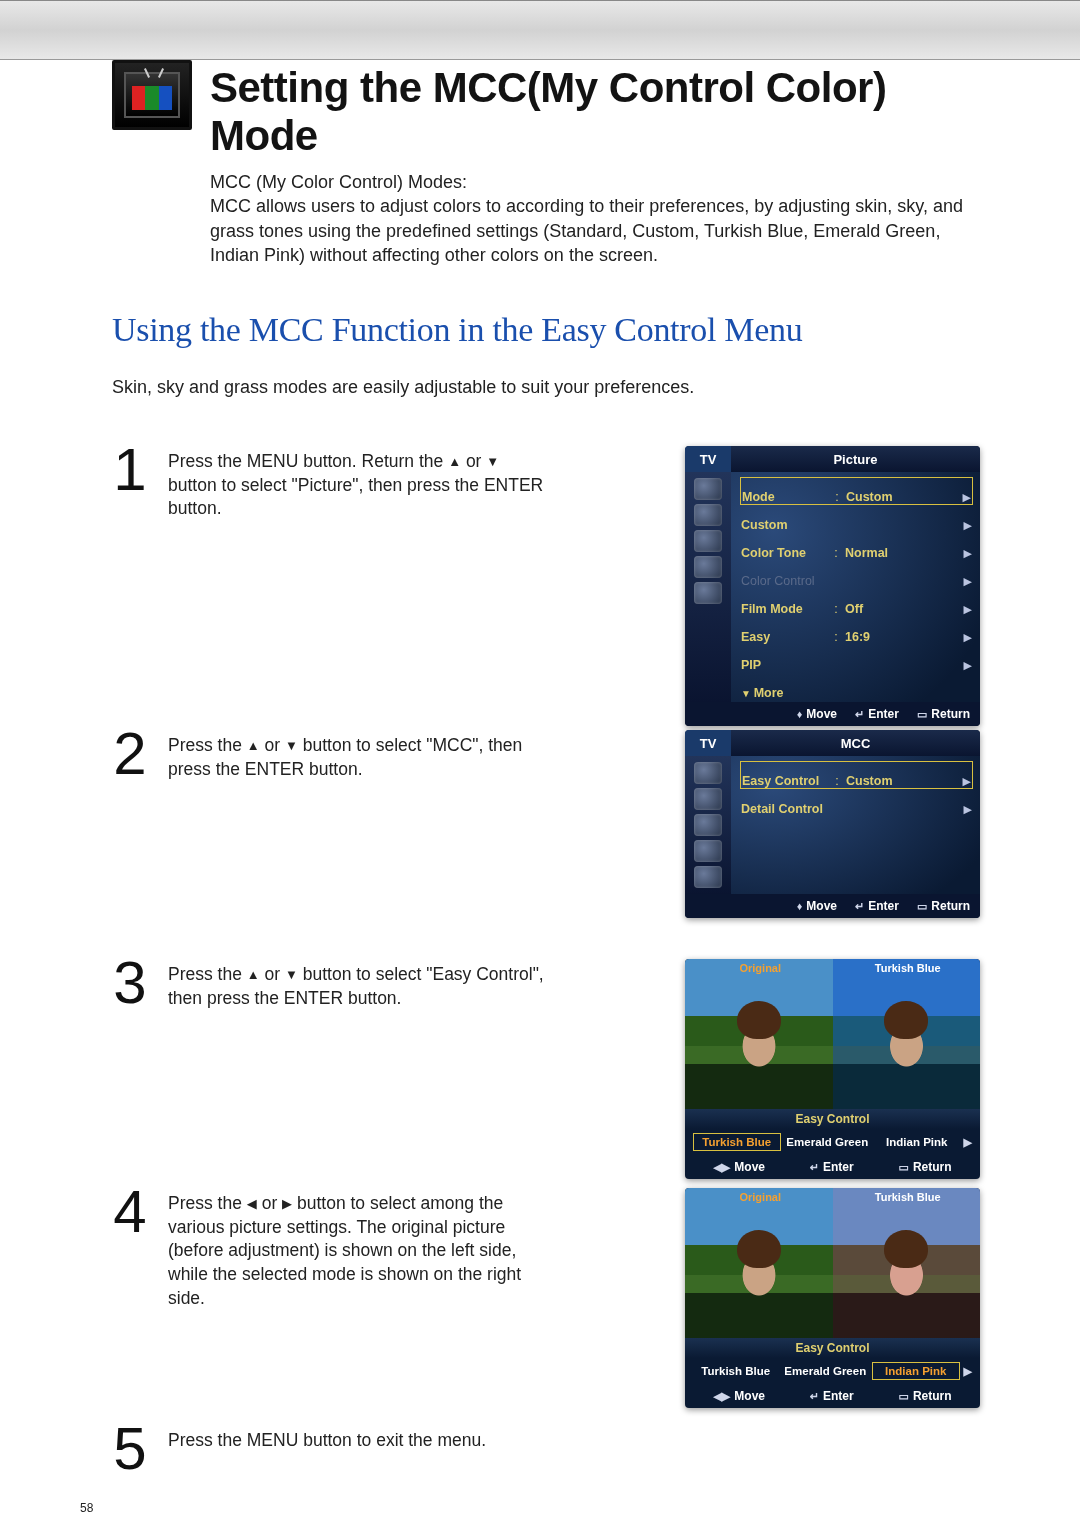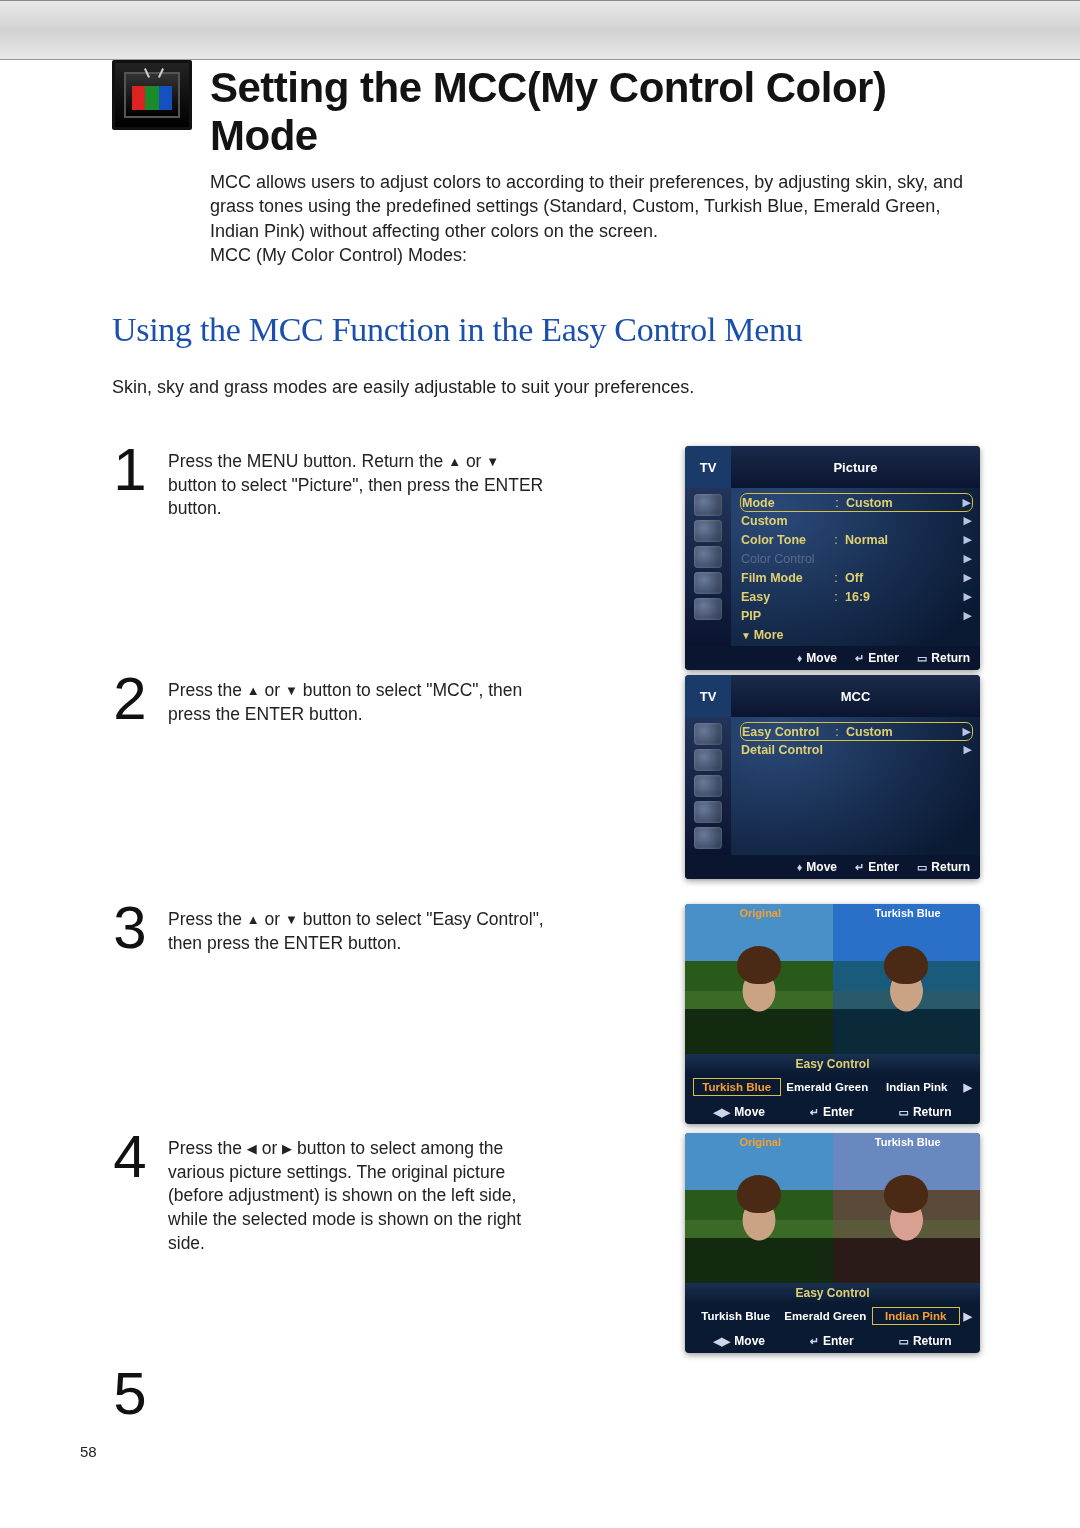--- a/index.html
+++ b/index.html
@@ -80,21 +80,21 @@
   
   .osd {
     width: 295px;
     background: radial-gradient(ellipse at 30% 30%, #2b4a7a, #0a1a33 80%);
     border-radius: 4px;
     position: relative;
     font-family: Arial, sans-serif;
     color: #e0d070;
     box-shadow: 0 2px 6px rgba(0,0,0,0.4);
   }
-  .osd-title-row { display:flex; height:42px; }
+  .osd-title-row { display:flex; height:26px; }
   .osd-tv {
     width: 46px; background:#1a3a6a; color:#fff; font-weight:bold;
     display:flex; align-items:center; justify-content:center; font-size:13px;
     border-top-left-radius:4px;
   }
   .osd-title {
     flex:1;
     background: linear-gradient(#1a2a4a,#0a1530);
     color:#fff; font-weight:bold; font-size:13px;
     display:flex; align-items:center; justify-content:center;
@@ -106,21 +106,21 @@
     background: linear-gradient(#22345a,#0a1430);
     display:flex; flex-direction:column; align-items:center;
     padding: 6px 0; gap:4px;
   }
   .osd-ic {
     width:28px; height:22px; border-radius:4px;
     background: radial-gradient(circle at 35% 35%, #6a7a9a,#28344a);
     box-shadow: inset 0 0 3px rgba(255,255,255,0.3);
   }
   .osd-list { flex:1; padding: 6px 8px 2px 10px; font-size:12.5px; }
-  .osd-row { display:flex; align-items:center; height:19px;border-radius:7px; }
+  .osd-row { display:flex; align-items:flex-end; height:28px; }
   .osd-row.sel { border:1px solid #d8c040; margin:-1px; padding:0 1px; }
   .osd-row .lbl { flex: 0 0 92px; font-weight:bold; }
   .osd-row .col { width:6px; text-align:center; }
   .osd-row .val { flex:1; padding-left:6px; font-weight:bold;}
   .osd-row .chev { color:#bac4e0; font-size:11px; }
   .osd-row.dim .lbl,.osd-row.dim .val { color:#5a6a8a; font-weight:normal;}
   .osd-row.more .lbl::before { content:"▼ "; font-size:10px; color:#e0d070;}
   .osd-foot {
     height:24px; background:#0a1530;
     display:flex; align-items:center; justify-content:flex-end;
@@ -178,21 +178,21 @@
   .cmp-opt { flex:1; text-align:center; padding:2px 0;}
   .cmp-opt.sel { border:1px solid #d8c040; }
   .cmp-opt.orange{ color:#f5a030;}
   .cmp-opt.white{ color:#fff;}
   .cmp-foot {
     height:24px; display:flex; align-items:center; justify-content:space-around;
     color:#fff; font-size:12px; font-weight:bold; padding:0 6px;
   }
   .cmp-foot .fi{display:flex;align-items:center;gap:4px;}
   .cmp-foot .sym{font-size:11px;color:#cfd6ea;}
-  .page-num { position:absolute; bottom:34px; left:80px; font-size:15px; }
+  .page-num { position:absolute; bottom:34px; left:80px; font-size:12px; }
   .step5 { min-height: 60px; margin-top: 12px;}
   .step-spacer { flex: 1 1 auto; }
 </style>
 </head>
 <body>
 
 <div class="topbar"></div>
 
 <div class="page">
 
@@ -203,22 +203,22 @@
         <div class="logo-bars">
             <span></span>
             <span></span>
             <span></span>
           </div>
       </div>
     </div>
     <div class="title-block">
       <h1 class="page-title">Setting the MCC(My Control Color) Mode</h1>
       <div class="intro">
+        <div>MCC (My Color Control) Modes:</div>
         <div>MCC allows users to adjust colors to according to their preferences, by adjusting skin, sky, and grass tones using the predefined settings (Standard, Custom, Turkish Blue, Emerald Green, Indian Pink) without affecting other colors on the screen.</div>
-        <div>MCC (My Color Control) Modes:</div>
       </div>
     </div>
   </div>
 
   <h2 class="subtitle">Using the MCC Function in the Easy Control Menu</h2>
   <p class="lead">Skin, sky and grass modes are easily adjustable to suit your preferences.</p>
 
   <div class="steps">
 
     <div class="step">
@@ -432,18 +432,19 @@
           <div class="fi">
               <span class="sym">▭</span>
               <span>Return</span>
             </div>
         </div>
       </div>
     </div>
 
     <div class="step step5">
       <div class="step-num">5</div>
+      <div class="step-text">Press the MENU button to exit the menu.</div>
     </div>
 
   </div>
 
   <div class="page-num">58</div>
 </div>
 
 </body></html>

